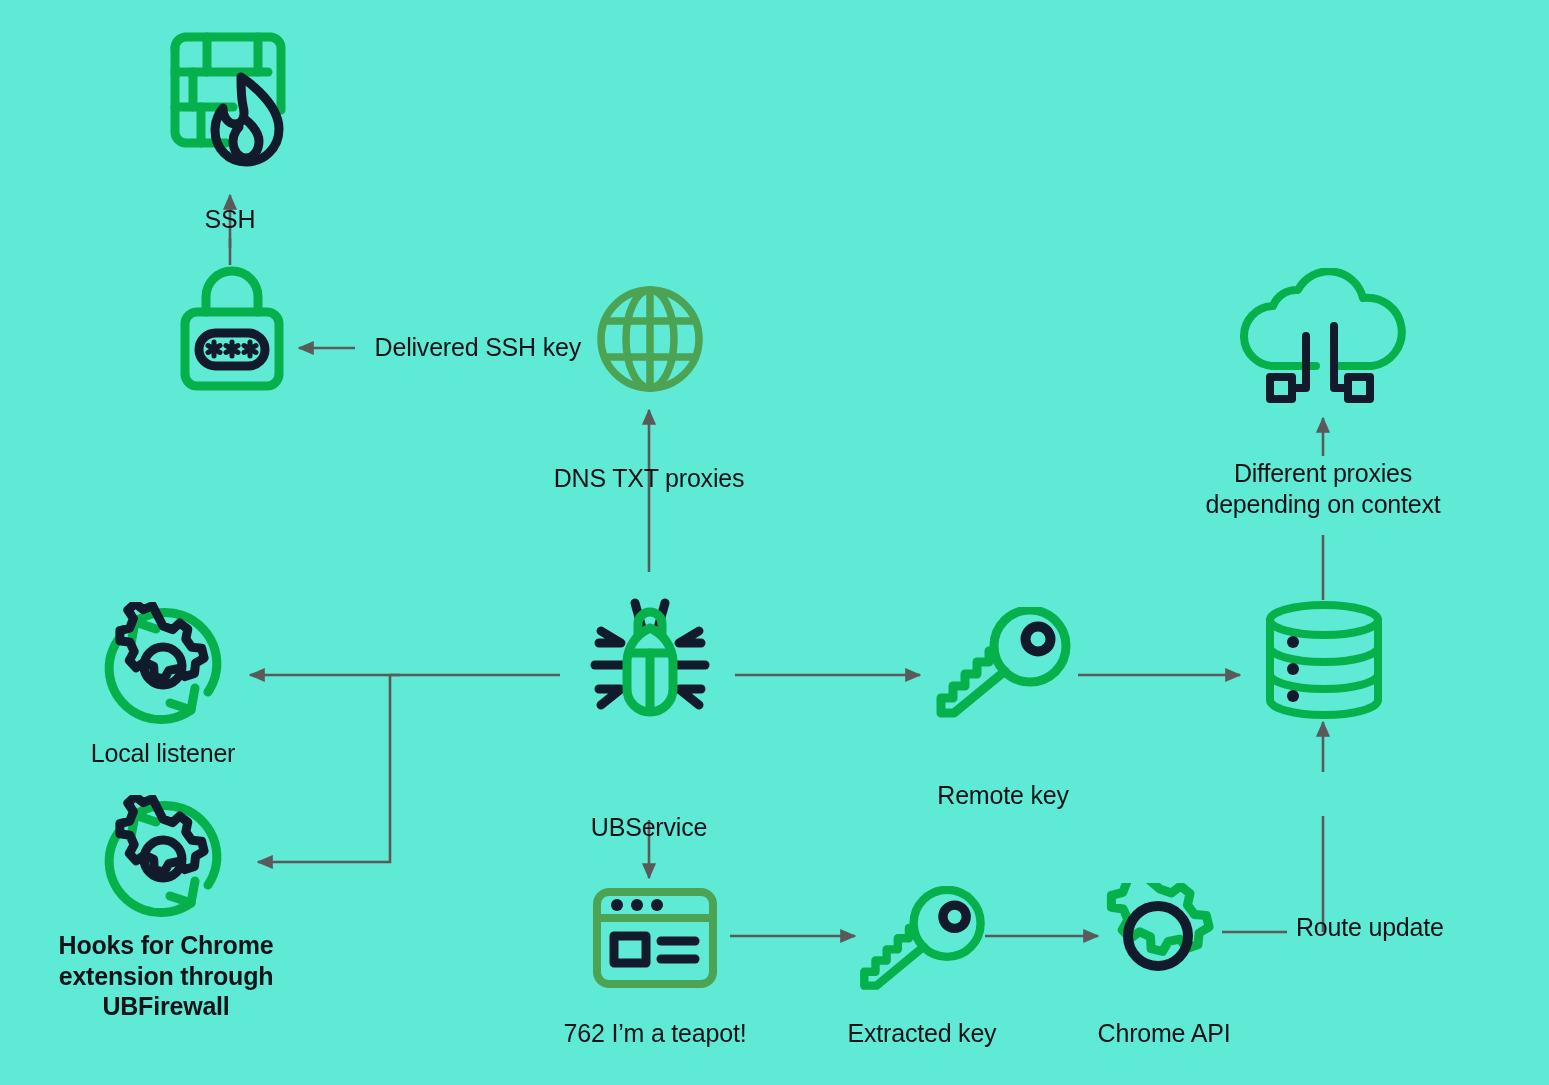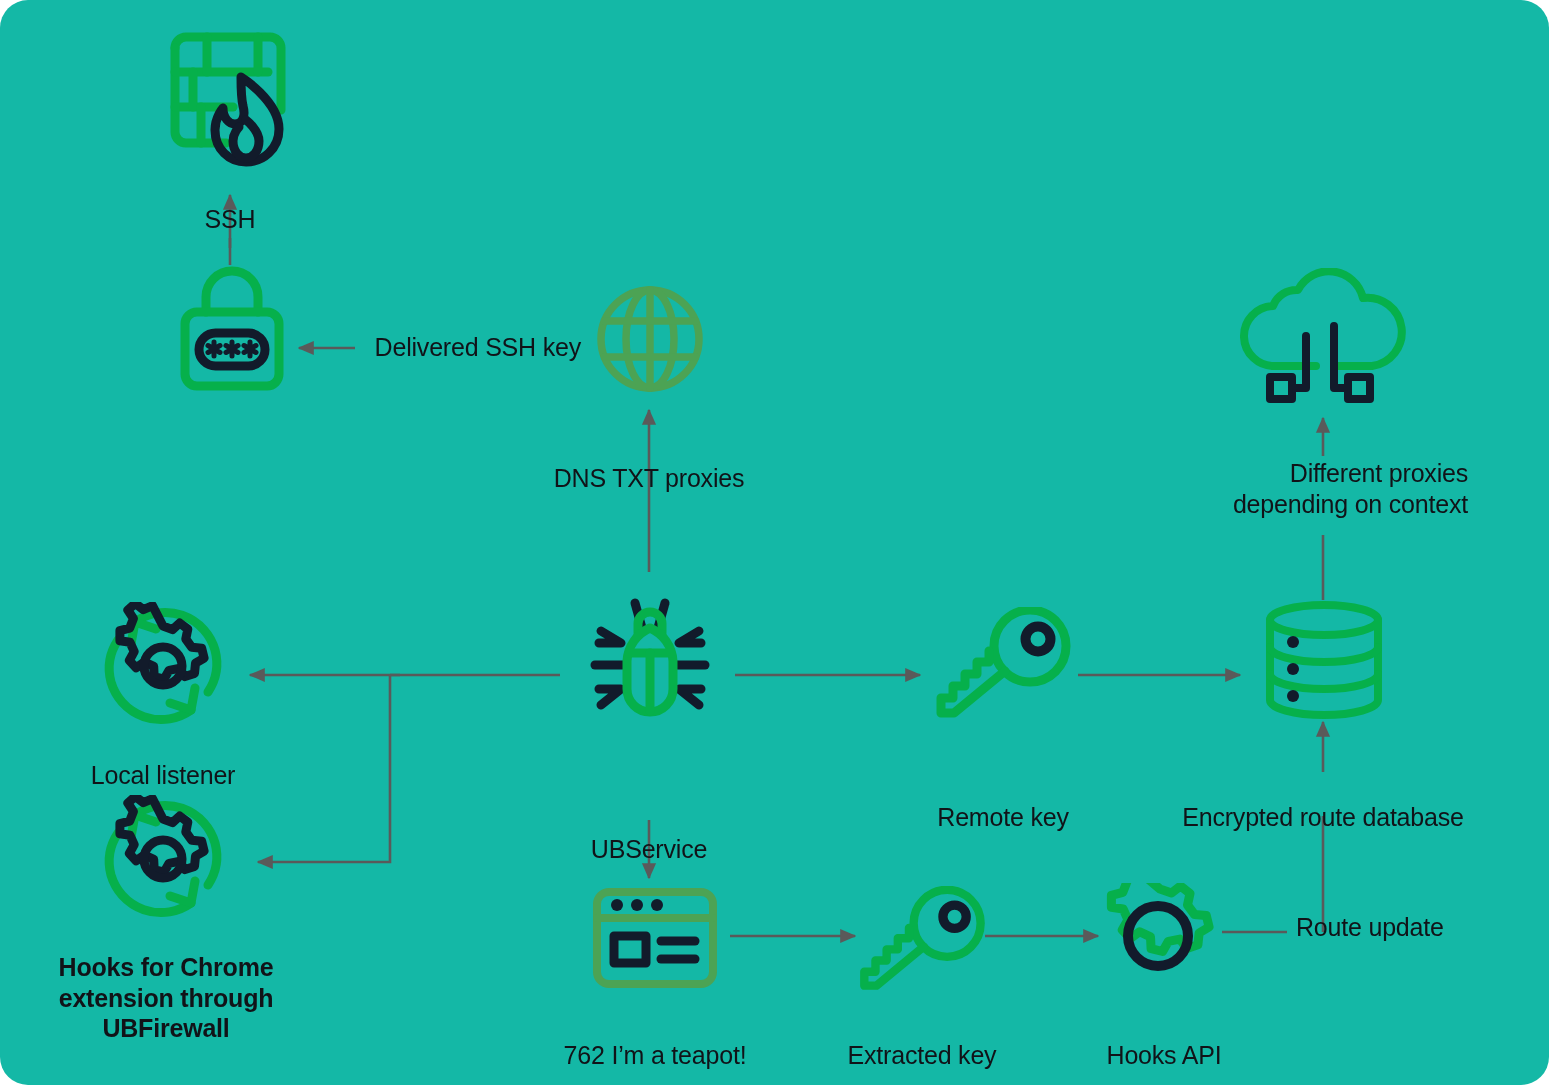--- a/index.html
+++ b/index.html
@@ -7,23 +7,22 @@
     padding: 0;
     background: #ffffff;
   }
   body {
     font-family: "Liberation Sans", sans-serif;
   }
   #canvas {
     position: relative;
     width: 1549px;
     height: 1085px;
-    background: #14b8a6;
+    background: #5eead4;
     overflow: hidden;
-    border-radius: 28px;
   }
   #wires {
     position: absolute;
     left: 0;
     top: 0;
     width: 1549px;
     height: 1085px;
   }
   .node {
     position: absolute;
@@ -33,36 +32,35 @@
   }
   .label {
     position: absolute;
     color: #111318;
     font-size: 25px;
     font-weight: 500;
     line-height: 1.22;
     text-align: center;
     white-space: pre;
     letter-spacing: -0.2px;
-    margin-top: 22px;
   }
   .label.multi {
     white-space: normal;
   }
   .edge-label {
     position: absolute;
     color: #111318;
     font-size: 25px;
     font-weight: 500;
     line-height: 1.22;
     text-align: center;
     white-space: pre;
     letter-spacing: -0.2px;
   }
-  .edge-label.multi { white-space: normal; text-align: right; }
+  .edge-label.multi { white-space: normal; }
 </style>
 </head>
 <body>
 
 <div id="canvas">
 
   <svg id="wires" viewBox="0 0 1549 1085" xmlns="http://www.w3.org/2000/svg">
     <defs>
       <marker id="arrow" viewBox="0 0 10 10" refX="9.2" refY="5" markerWidth="6.2" markerHeight="6.2" orient="auto-start-reverse">
         <path d="M 0 0.6 L 10 5 L 0 9.4 z" fill="#5A5A5A"></path>
@@ -275,21 +273,20 @@
         <path d="M 8 47 A 54 15 0 0 0 116 47"></path>
         <path d="M 8 74 A 54 15 0 0 0 116 74"></path>
       </g>
       <g fill="#121B2B">
         <circle cx="31" cy="42" r="6"></circle>
         <circle cx="31" cy="69" r="6"></circle>
         <circle cx="31" cy="96" r="6"></circle>
       </g>
     </svg>
   </div>
-  <div class="label" style="left:1143px; top:780px; width:360px;">Encrypted route database</div>
 
   <div class="node" style="left:591px; top:886px;">
     <svg class="node-icon" width="128" height="104" viewBox="0 0 128 104" xmlns="http://www.w3.org/2000/svg">
       <g fill="none" stroke="#4CA354" stroke-width="8" stroke-linecap="round" stroke-linejoin="round">
         <rect x="6" y="6" width="116" height="92" rx="12"></rect>
         <path d="M 6 32 L 122 32"></path>
       </g>
       <g fill="#121B2B">
         <circle cx="26" cy="19" r="6"></circle>
         <circle cx="46" cy="19" r="6"></circle>
@@ -325,17 +322,17 @@
                  l 9.5 7.5 -2.5 11.5 7.0 9.5 11.8 1.0 2.8 11.5
                  l -10.0 6.0 -1.2 11.8 -11.0 3.8 -7.0 -9.5 -11.5 2.2
                  l -5.8 10.2 -11.5 -2.8 -0.6 -11.8 -10.8 -5.2 -9.5 6.8 -8.0 -8.5
                  5.8 -10.2 -4.8 -10.8 -11.8 -1.8 0 -11.8 11.4 -3.0 4.3 -11.0 -6.5 -9.8 8.8 -7.8 9.2 7.2 z"></path>
       </g>
       <g fill="none" stroke="#121B2B" stroke-width="10">
         <circle cx="61" cy="53" r="30"></circle>
       </g>
     </svg>
   </div>
-  <div class="label" style="left:1074px; top:1018px; width:180px;">Hooks API</div>
+  <div class="label" style="left:1074px; top:1018px; width:180px;">Chrome API</div>
 
   <div class="edge-label" style="left:1296px; top:912px; width:200px; text-align:left;">Route update</div>
 
 </div>
 
 </body></html>

